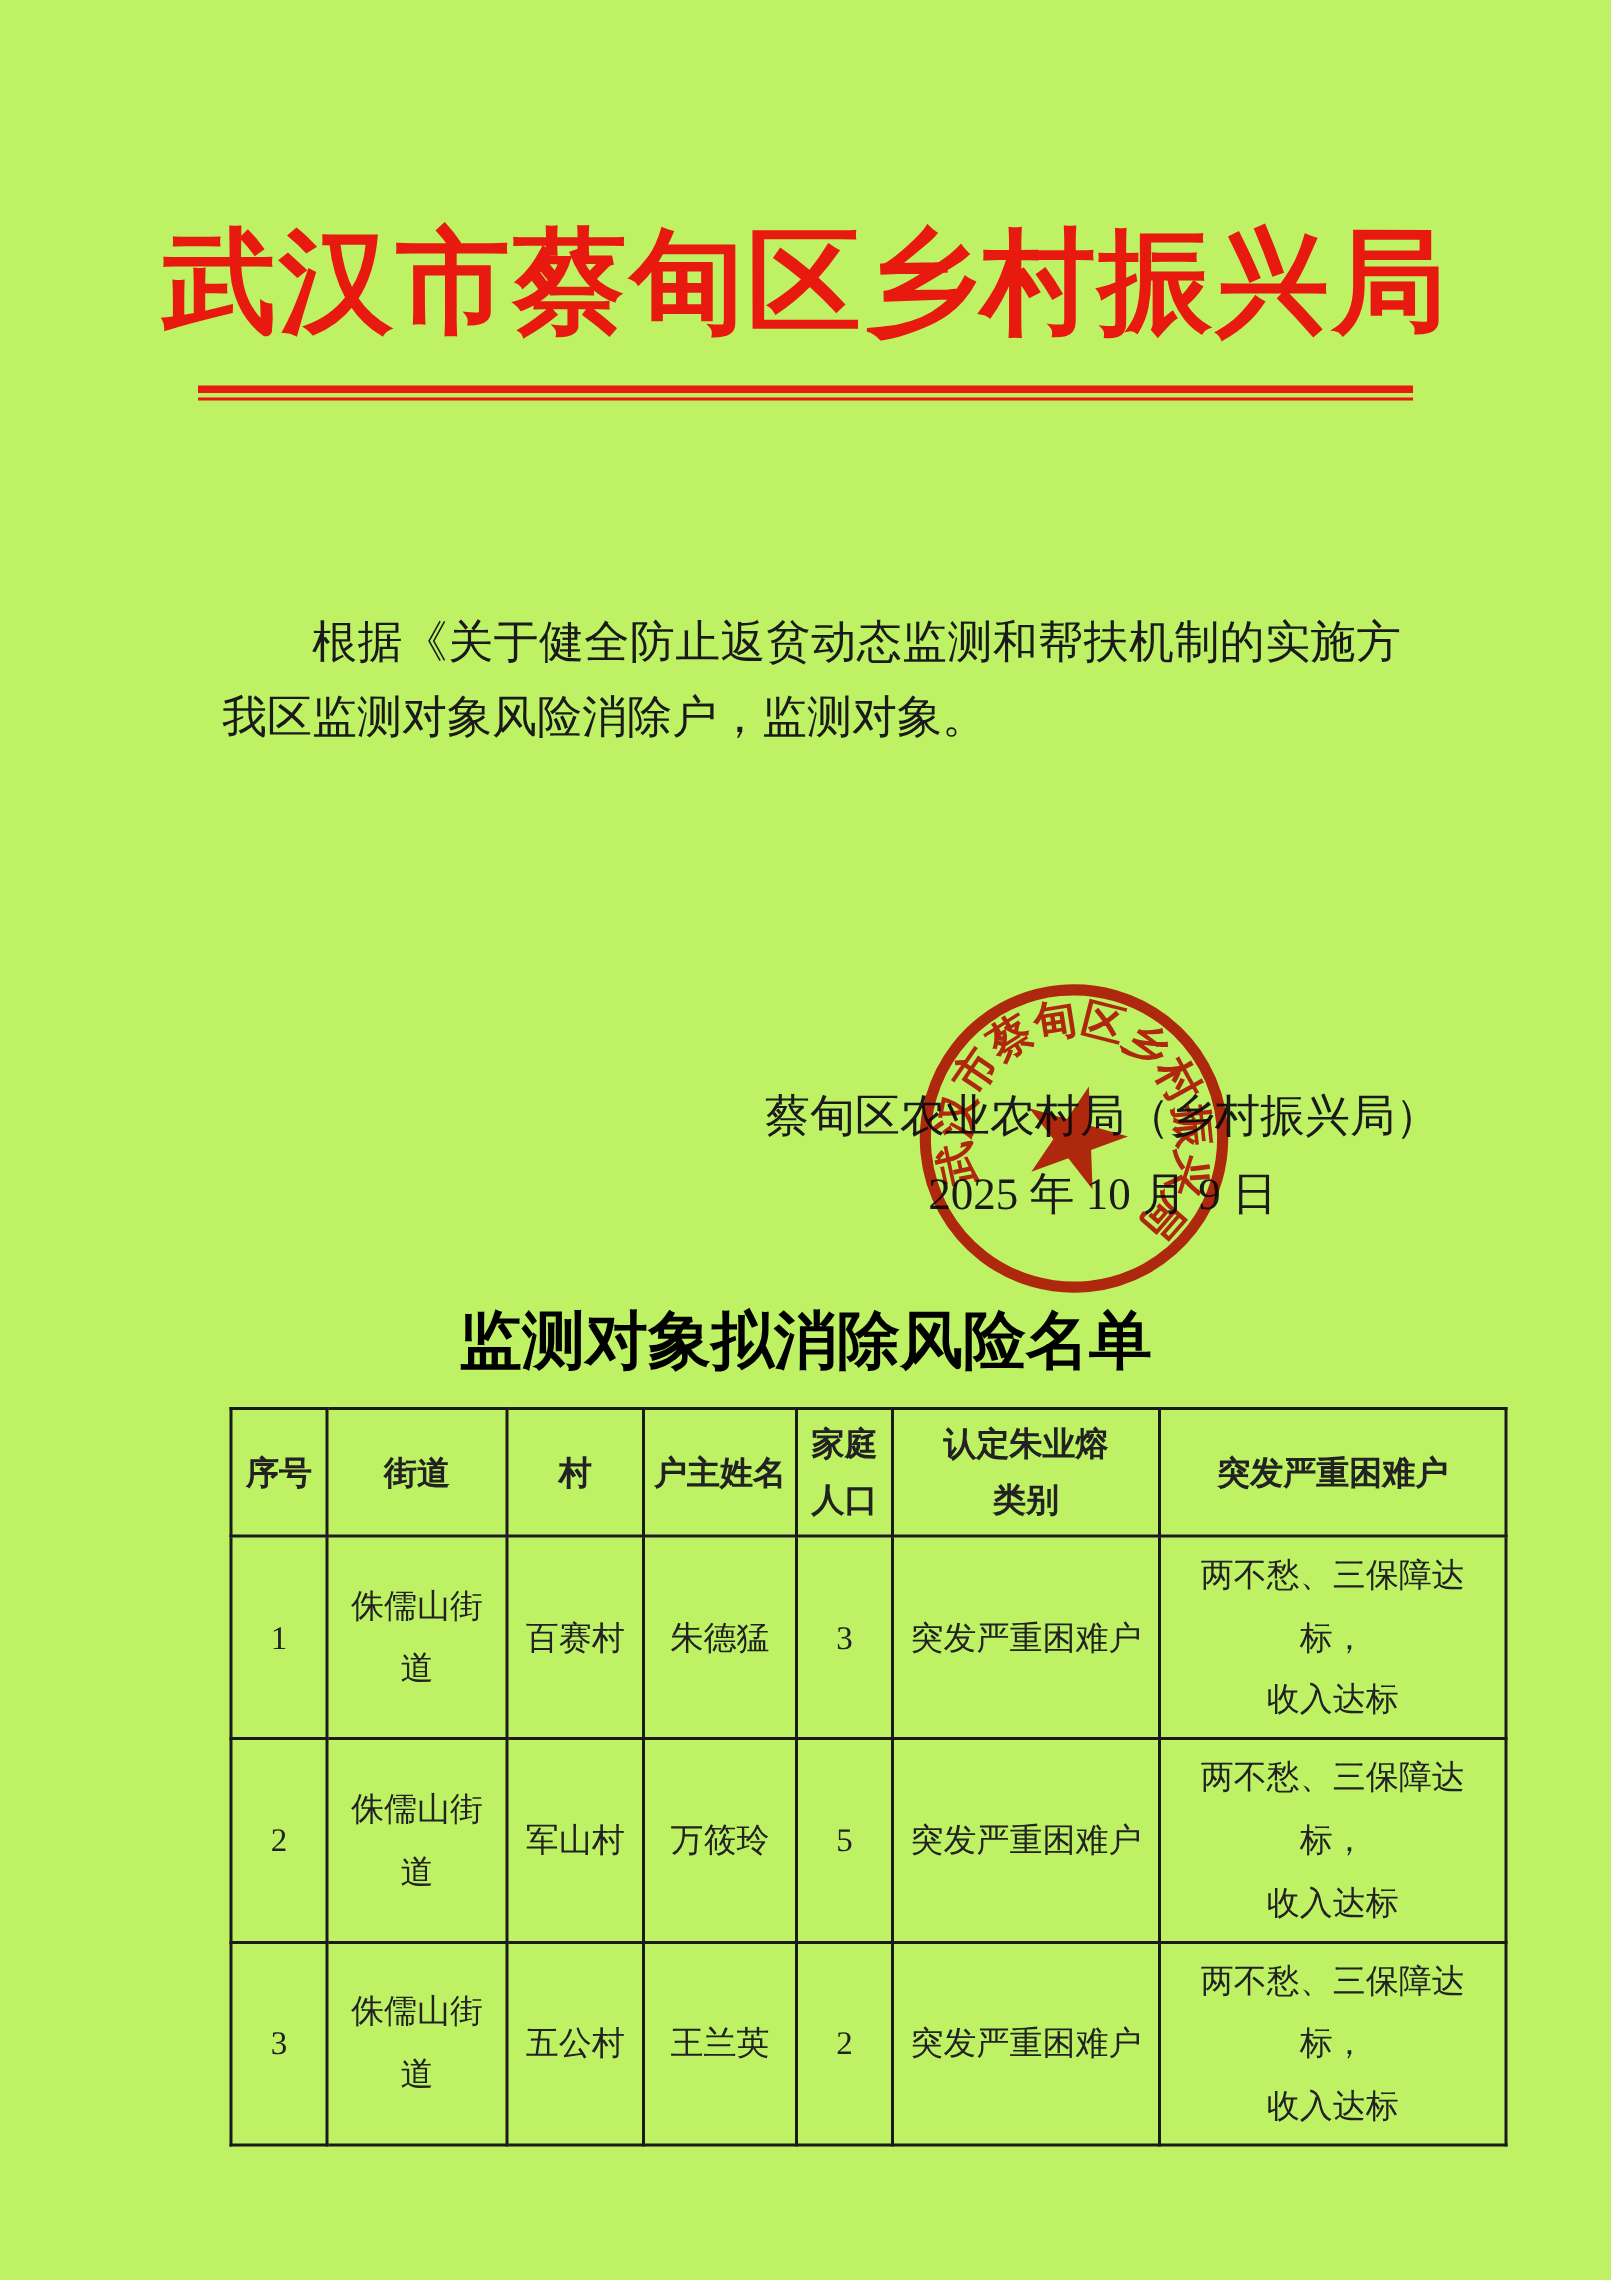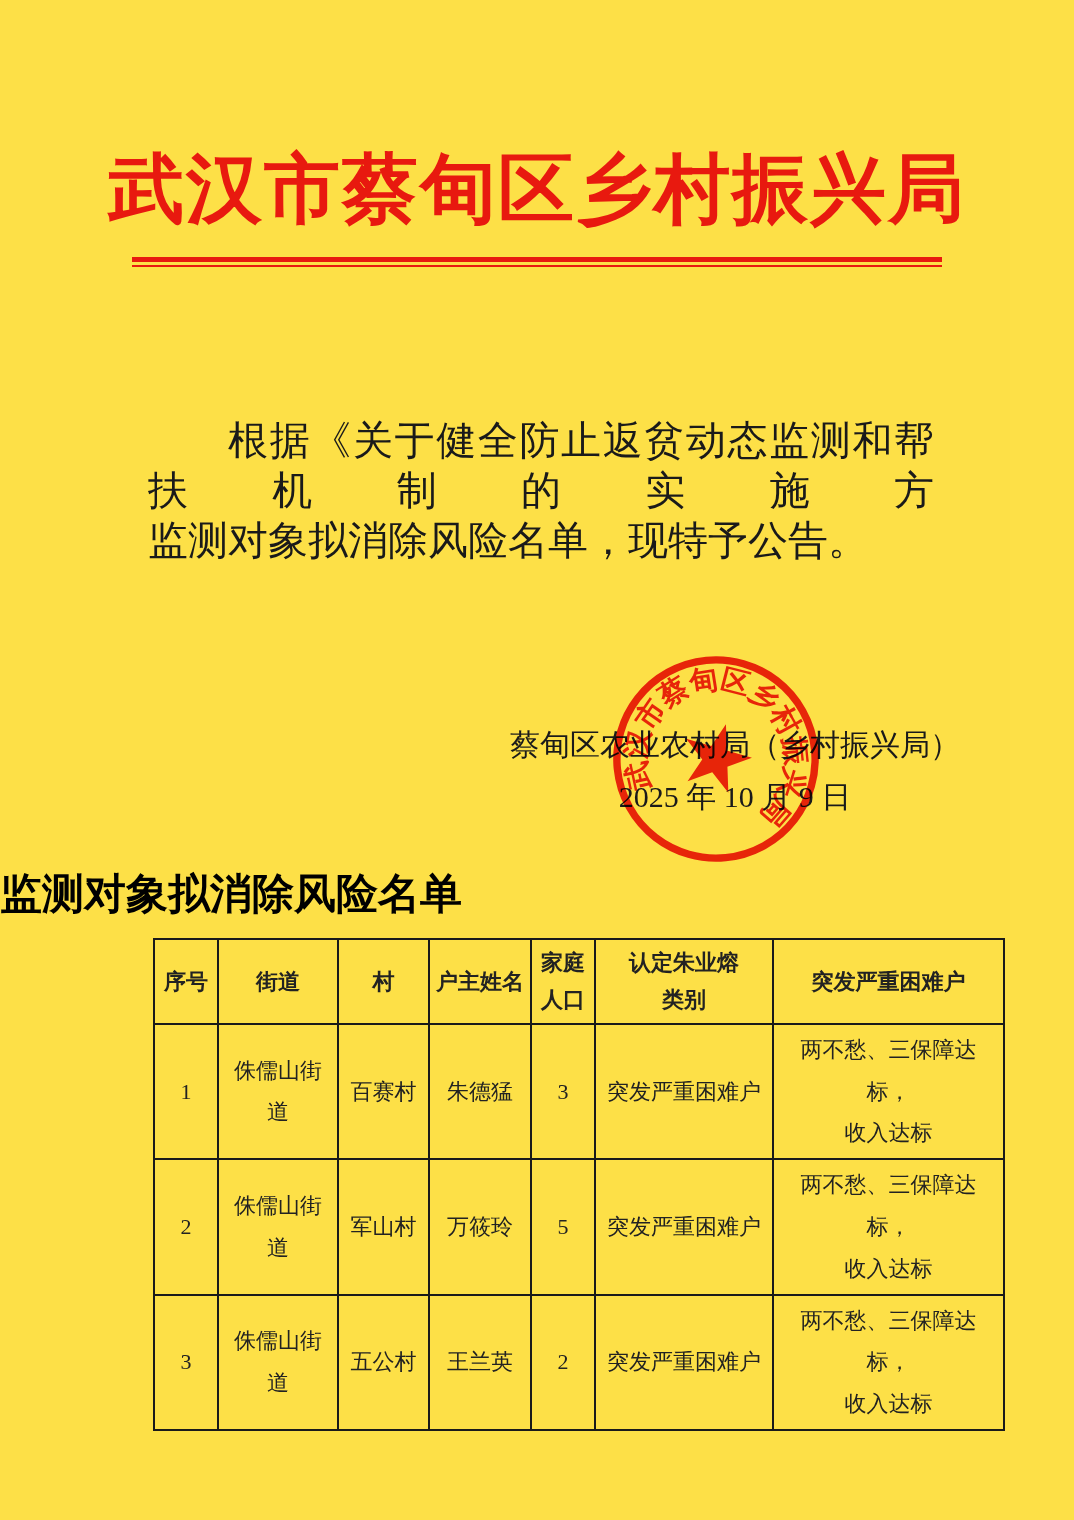--- a/index.html
+++ b/index.html
@@ -3,21 +3,21 @@
 <meta charset="utf-8">
 <style>
   * { margin: 0; padding: 0; box-sizing: border-box; }
   html, body { background: #ffffff; }
   body { font-family: "Liberation Serif", "DejaVu Serif", serif; color: #111; }
 
   .page {
     position: relative;
     width: 1074px;
     height: 1520px;
-    background: #fde047;
+    background: #bef264;
     margin: 0 auto;
     overflow: hidden;
   }
 
   .org-title {
     position: absolute;
     top: 140px; left: 0; width: 100%;
     text-align: center;
     font-size: 76px;
     font-weight: bold;
@@ -39,22 +39,22 @@
     top: 293px; left: 0; width: 100%;
     text-align: center;
     font-size: 41px;
     font-weight: bold;
     color: #000;
     line-height: 1.35;
   }
 
   .body-text {
     position: absolute;
-    top: 416px; left: 148px; width: 786px;
-    font-size: 40px;
+    top: 404px; left: 148px; width: 786px;
+    font-size: 30px;
     line-height: 50px;
     color: #1a1a1a;
   }
   .body-text .line { text-align: justify; }
   .body-text .line.fill { text-align-last: justify; }
   .body-text .line.indent { text-indent: 2em; }
 
   .signature {
     position: absolute;
     top: 719px; left: 455px; width: 560px;
@@ -69,20 +69,21 @@
     top: 653px; left: 610px;
     width: 212px; height: 212px;
     mix-blend-mode: multiply;
     opacity: 0.93;
     pointer-events: none;
   }
 
   .table-title {
     position: absolute;
     top: 866px; left: 0; width: 100%;
+    text-align: center;
     font-size: 42px;
     font-weight: bold;
     color: #000;
   }
 
   .roster {
     position: absolute;
     top: 938px; left: 113px;
     border-collapse: collapse;
     table-layout: fixed;
@@ -121,21 +122,21 @@
 
   <div class="red-rule">
     <div class="thick"></div>
     <div class="gap"></div>
     <div class="thin"></div>
   </div>
 
 
   <div class="body-text">
     <div class="line fill indent">根据《关于健全防止返贫动态监测和帮扶机制的实施方</div>
-    <div class="line">监测对象拟消除风险名单，现特予公告。</div>
+    <div class="line">我区监测对象风险消除户，监测对象。</div>
   </div>
 
   <div class="signature">
     <div>蔡甸区农业农村局（乡村振兴局）</div>
     <div>2025 年 10 月 9 日</div>
   </div>
 
   <svg class="seal" viewBox="0 0 200 200" aria-hidden="true">
     <g transform="rotate(16 100 100)" fill="none">
       <circle cx="100" cy="100" r="93.5" stroke="#e8190f" stroke-width="7"></circle>

